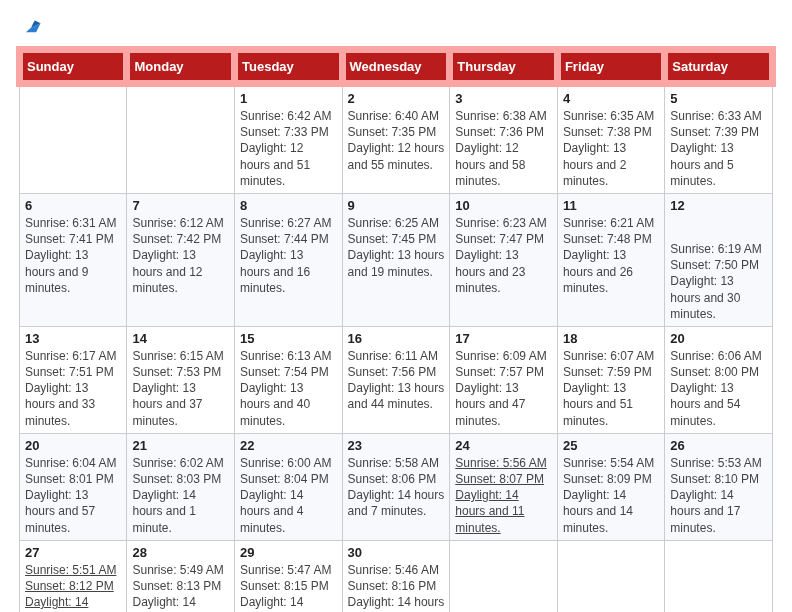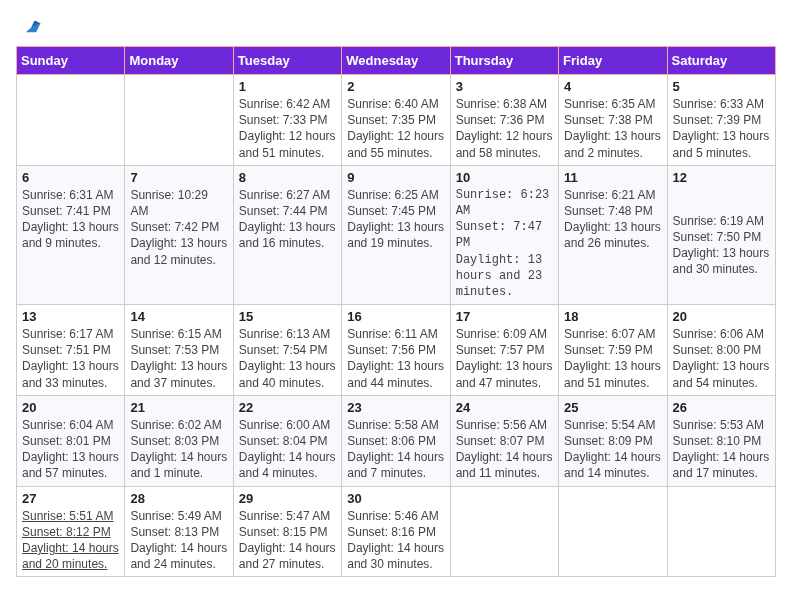--- a/index.html
+++ b/index.html
@@ -47,27 +47,27 @@
       font-size: 14px;
       font-weight: normal;
       color: #444;
     }
     .calendar {
       width: 100%;
       border-collapse: collapse;
       border: 1px solid #ccc;
     }
     .calendar thead th {
-      background-color: #6d28d9;
+      background-color: #b91c1c;
       color: #fff;
       font-size: 13px;
       font-weight: bold;
       padding: 6px 4px;
       text-align: left;
-      border: 1px solid #fca5a5;
+      border: 7px solid #fca5a5;
     }
     .calendar tbody td {
       vertical-align: top;
       padding: 4px 5px;
       border: 1px solid #ccc;
       font-size: 10.5px;
       color: #333;
       width: 108px;
       min-height: 70px;
       background: #fff;
@@ -158,39 +158,39 @@
       </tr>
       <tr>
         <td>
           <span class="day-number">6</span>
           <div class="day-info" style="white-space: pre-line;">Sunrise: 6:31 AM
 Sunset: 7:41 PM
 Daylight: 13 hours and 9 minutes.</div>
         </td>
         <td>
           <span class="day-number">7</span>
-          <div class="day-info" style="white-space: pre-line;">Sunrise: 10:29 AM
+          <div class="day-info" style="white-space: pre-line;">Sunrise: 6:12 AM
 Sunset: 7:42 PM
 Daylight: 13 hours and 12 minutes.</div>
         </td>
         <td>
           <span class="day-number">8</span>
           <div class="day-info" style="white-space: pre-line;">Sunrise: 6:27 AM
 Sunset: 7:44 PM
 Daylight: 13 hours and 16 minutes.</div>
         </td>
         <td>
           <span class="day-number">9</span>
           <div class="day-info" style="white-space: pre-line;">Sunrise: 6:25 AM
 Sunset: 7:45 PM
 Daylight: 13 hours and 19 minutes.</div>
         </td>
         <td>
           <span class="day-number">10</span>
-          <div class="day-info" style="white-space: pre-line; font-family: Liberation Mono, monospace;">Sunrise: 6:23 AM
+          <div class="day-info" style="white-space: pre-line;">Sunrise: 6:23 AM
 Sunset: 7:47 PM
 Daylight: 13 hours and 23 minutes.</div>
         </td>
         <td>
           <span class="day-number">11</span>
           <div class="day-info" style="white-space: pre-line;">Sunrise: 6:21 AM
 Sunset: 7:48 PM
 Daylight: 13 hours and 26 minutes.</div>
         </td>
         <td>
@@ -264,21 +264,21 @@
 Daylight: 14 hours and 4 minutes.</div>
         </td>
         <td>
           <span class="day-number">23</span>
           <div class="day-info" style="white-space: pre-line;">Sunrise: 5:58 AM
 Sunset: 8:06 PM
 Daylight: 14 hours and 7 minutes.</div>
         </td>
         <td>
           <span class="day-number">24</span>
-          <div class="day-info" style="white-space: pre-line;">Sunrise: 5:56 AM
+          <div class="day-info" style="white-space: pre-line; text-decoration: underline;">Sunrise: 5:56 AM
 Sunset: 8:07 PM
 Daylight: 14 hours and 11 minutes.</div>
         </td>
         <td>
           <span class="day-number">25</span>
           <div class="day-info" style="white-space: pre-line;">Sunrise: 5:54 AM
 Sunset: 8:09 PM
 Daylight: 14 hours and 14 minutes.</div>
         </td>
         <td>

